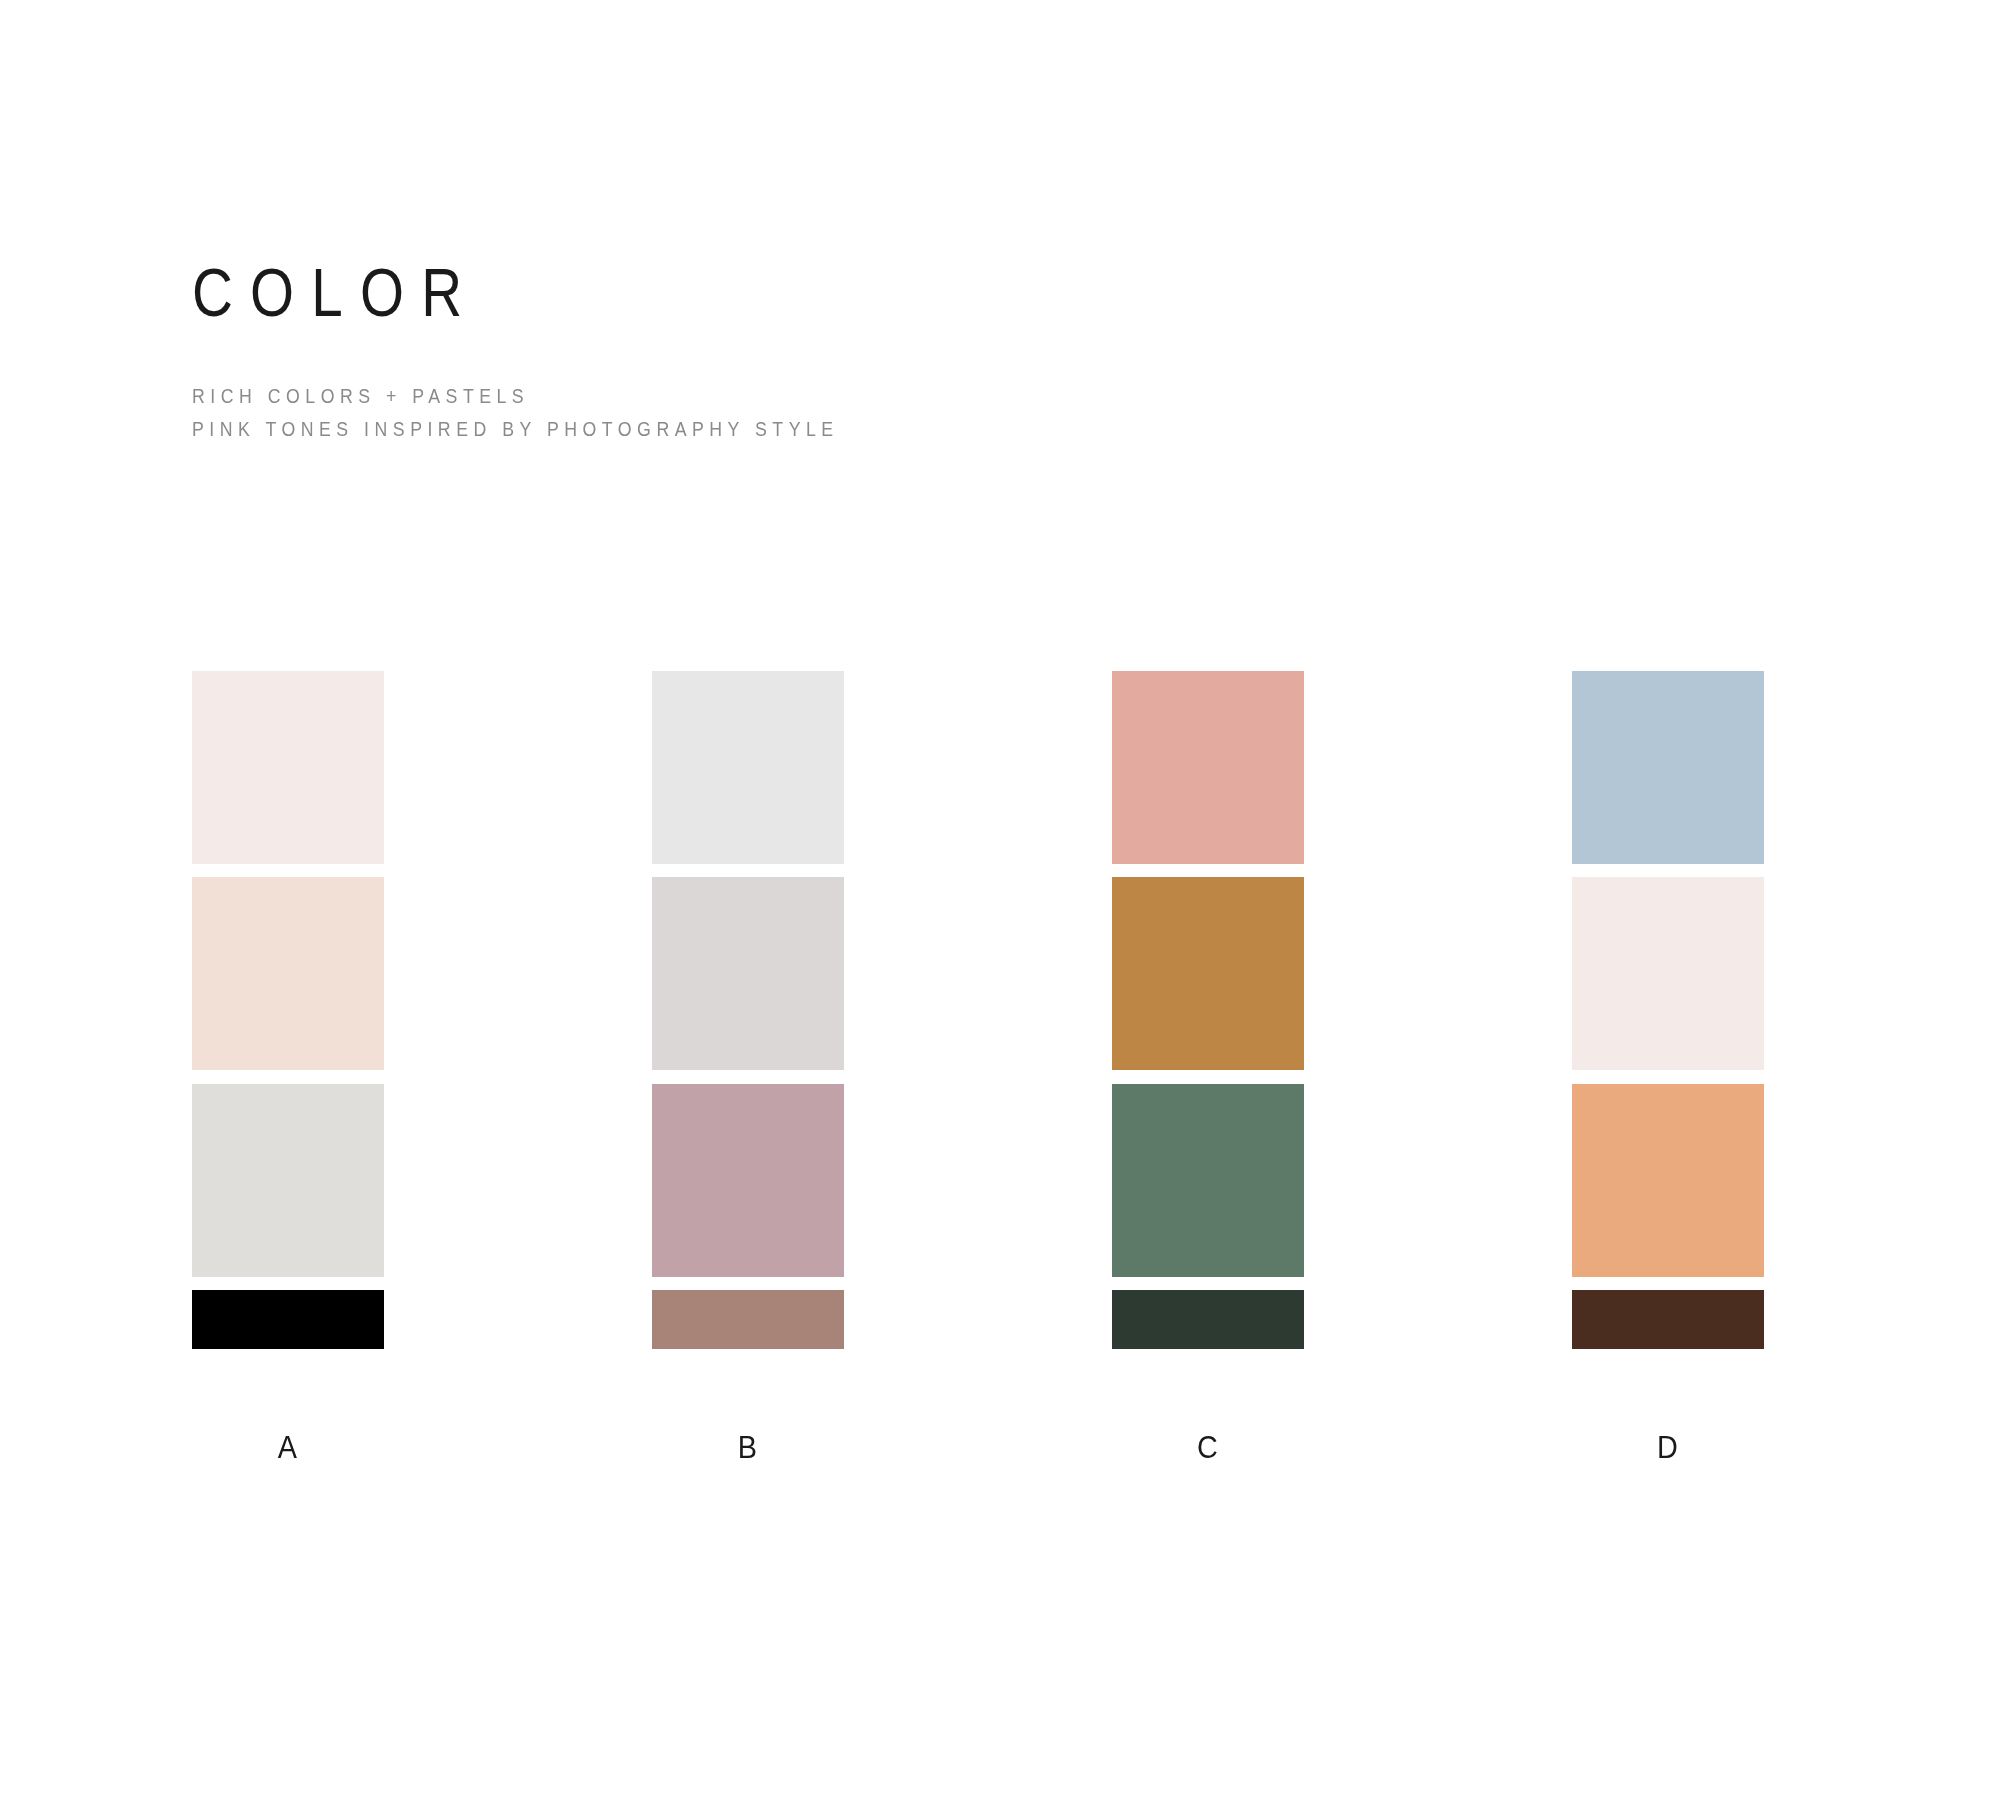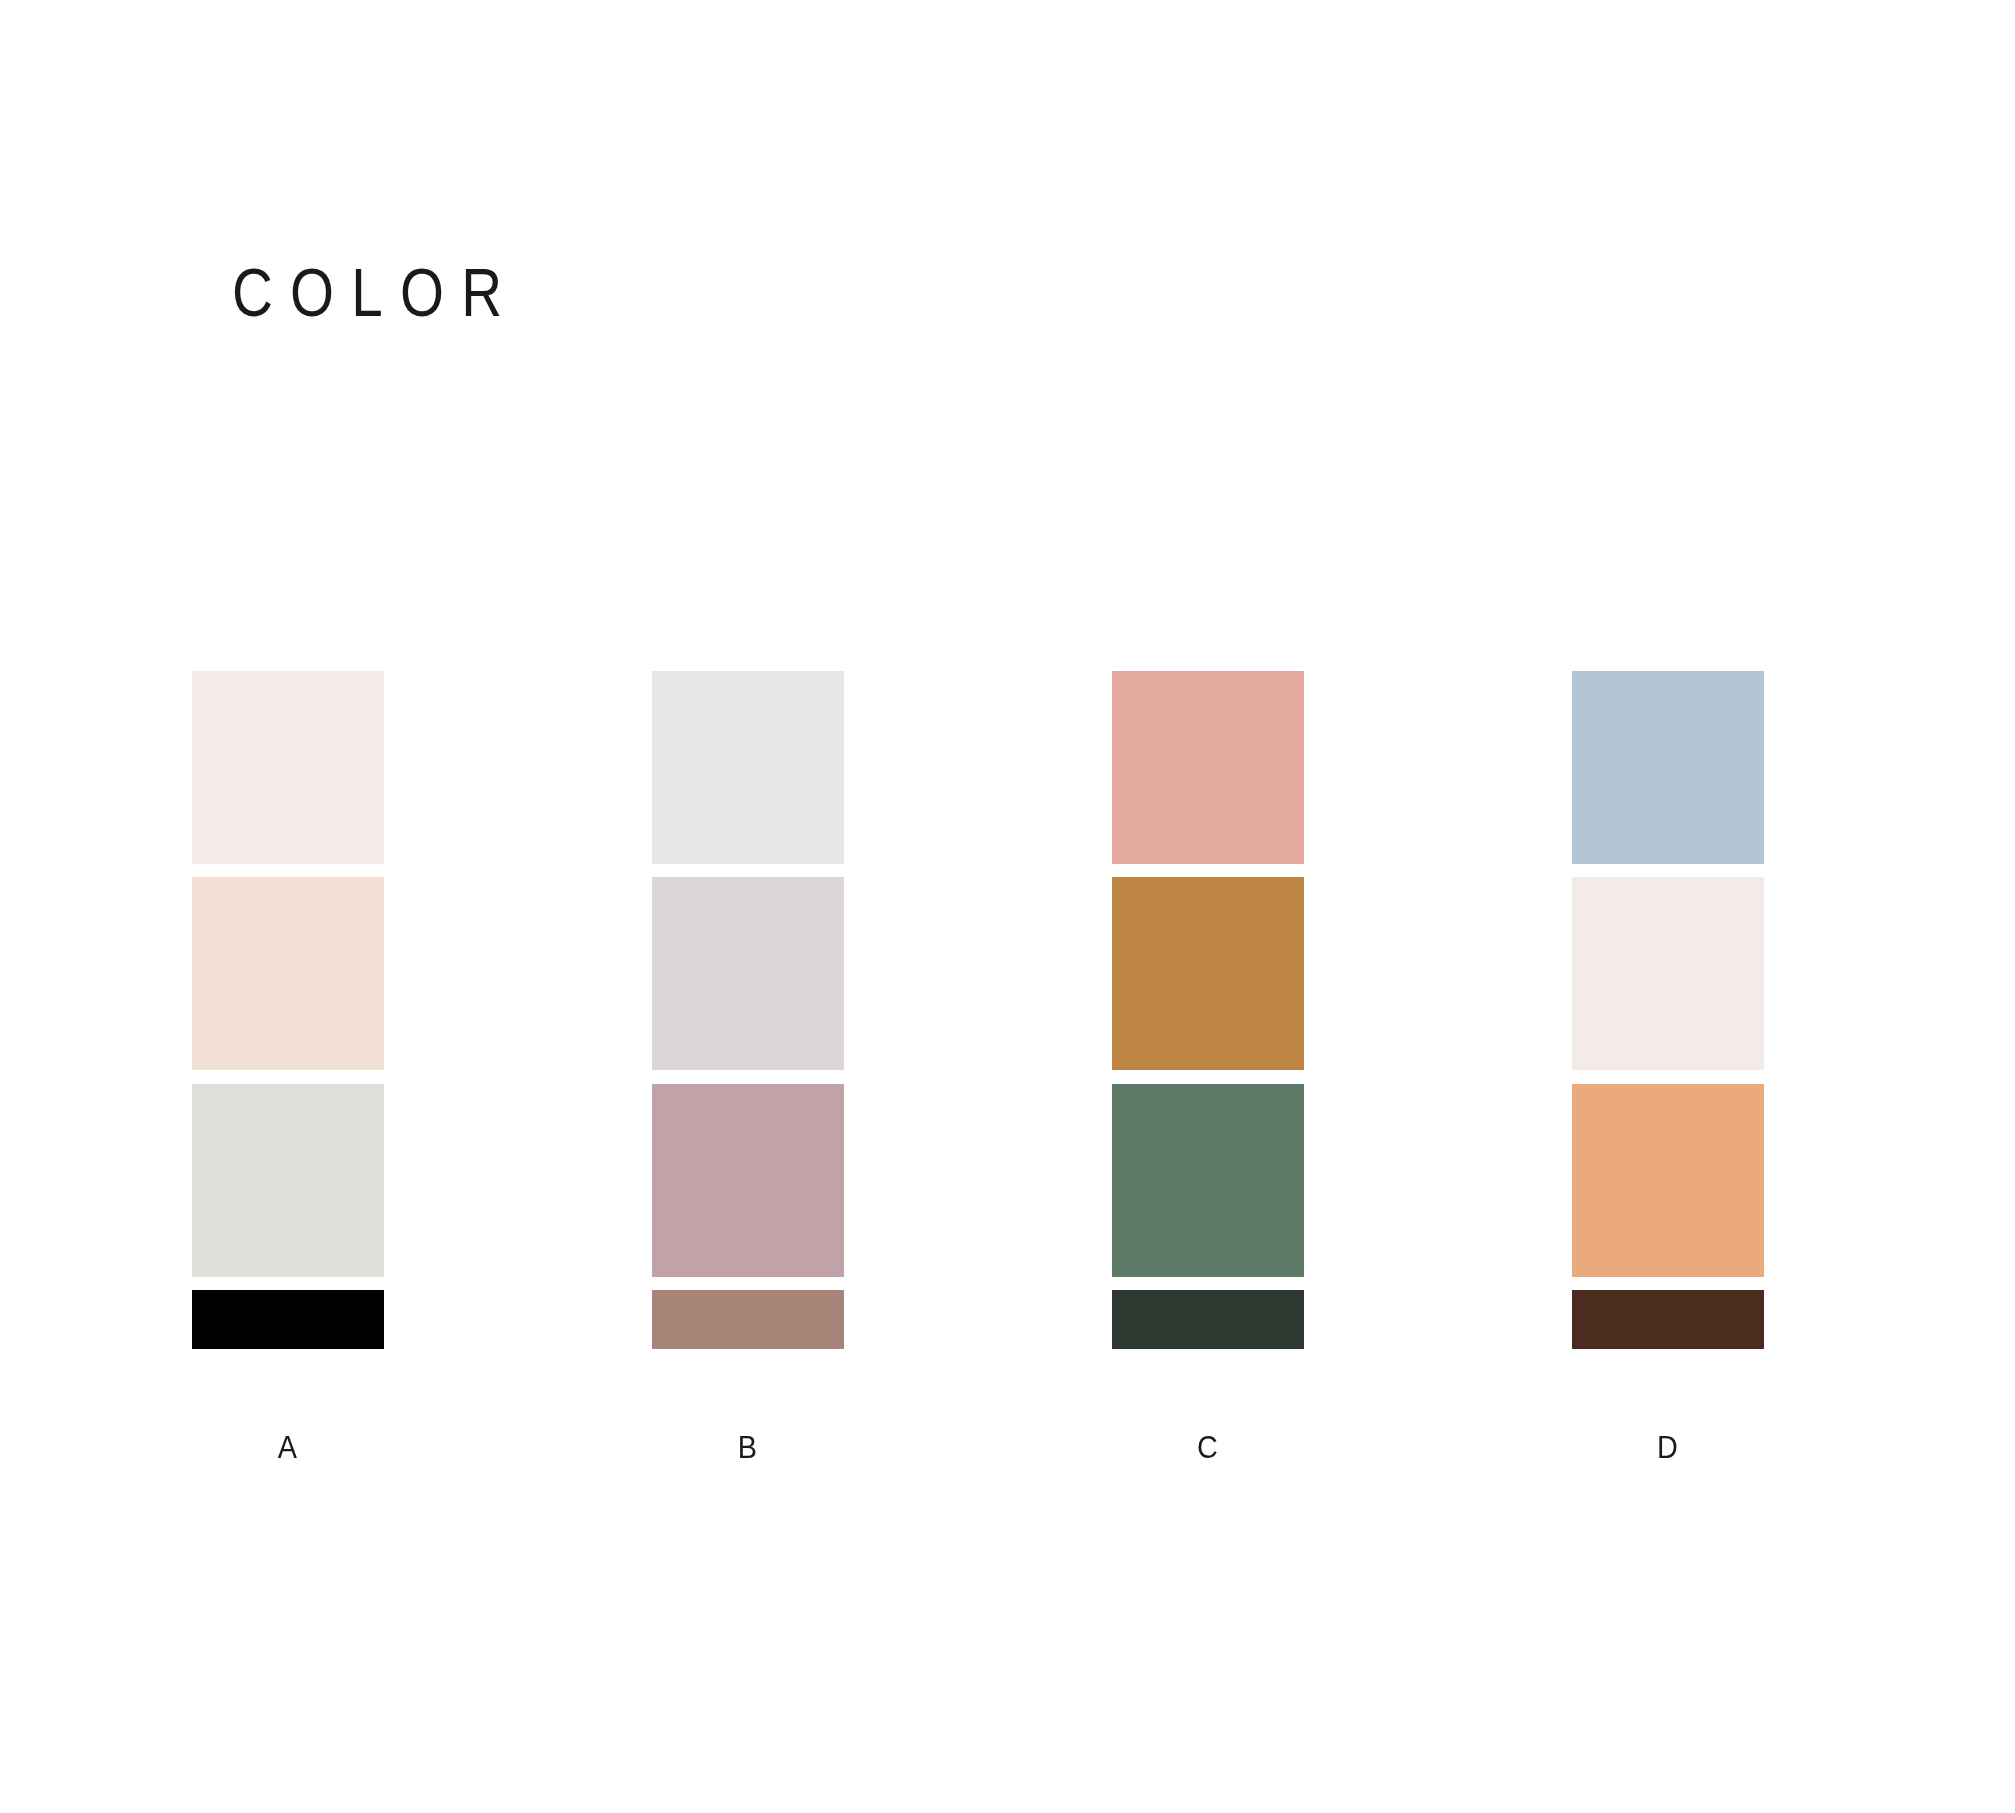--- a/index.html
+++ b/index.html
@@ -14,21 +14,20 @@
     font-family: "Liberation Sans", sans-serif;
     overflow: hidden;
     position: relative;
   }
 
   
   #header {
     position: absolute;
     left: 192px;
     top: 258px;
-    margin-left: 40px;
   }
   #page-title {
     font-family: "Liberation Sans", sans-serif;
     font-size: 69px;
     font-weight: 300;
     letter-spacing: 21px;
     color: #1A1A1A;
     line-height: 1;
     white-space: nowrap;
     margin: 0;
@@ -93,20 +92,24 @@
     color: #1A1A1A;
     line-height: 1;
     transform: scaleX(0.9);
   }
 </style>
 </head>
 <body>
 
 <div id="header">
   <div id="page-title">COLOR</div>
+  <div id="subtitle-block">
+    <div class="subtitle-line">RICH COLORS + PASTELS</div>
+    <div class="subtitle-line">PINK TONES INSPIRED BY PHOTOGRAPHY STYLE</div>
+  </div>
 </div>
 
 <div id="palette">
     <div class="palette-column">
       <div class="swatch tall" style="background: rgb(244, 234, 231);"></div>
       <div class="swatch tall" style="background: rgb(242, 223, 213);"></div>
       <div class="swatch tall" style="background: rgb(223, 222, 219);"></div>
       <div class="swatch short" style="background: rgb(0, 0, 0);"></div>
       <div class="column-label">A</div>
     </div>

